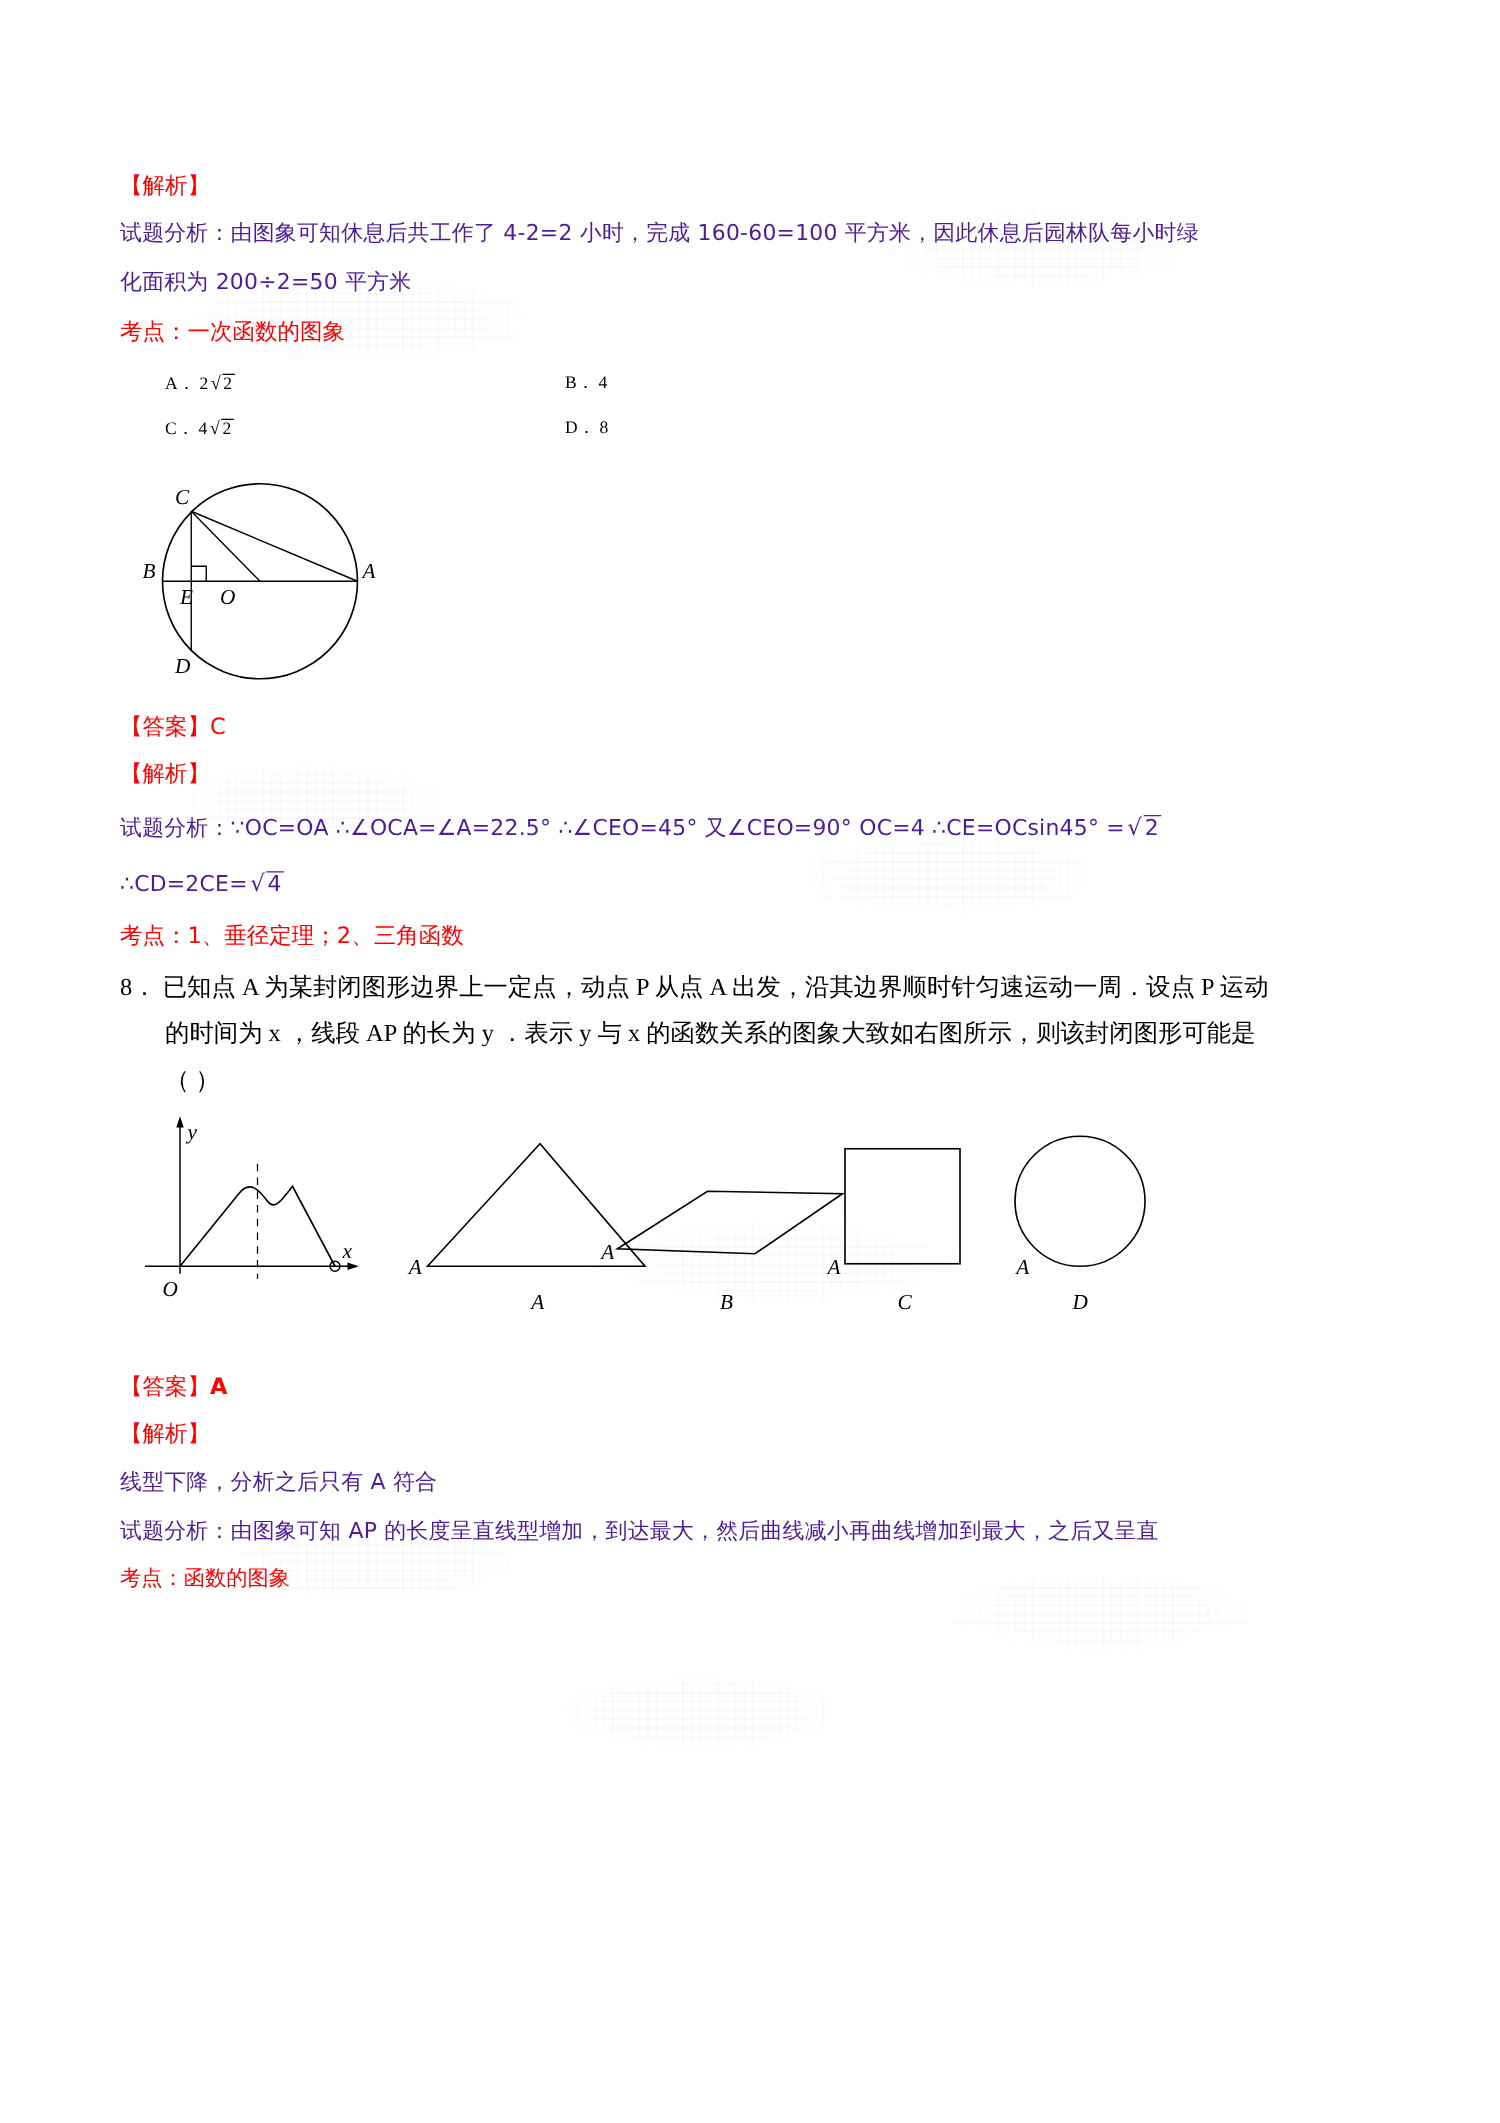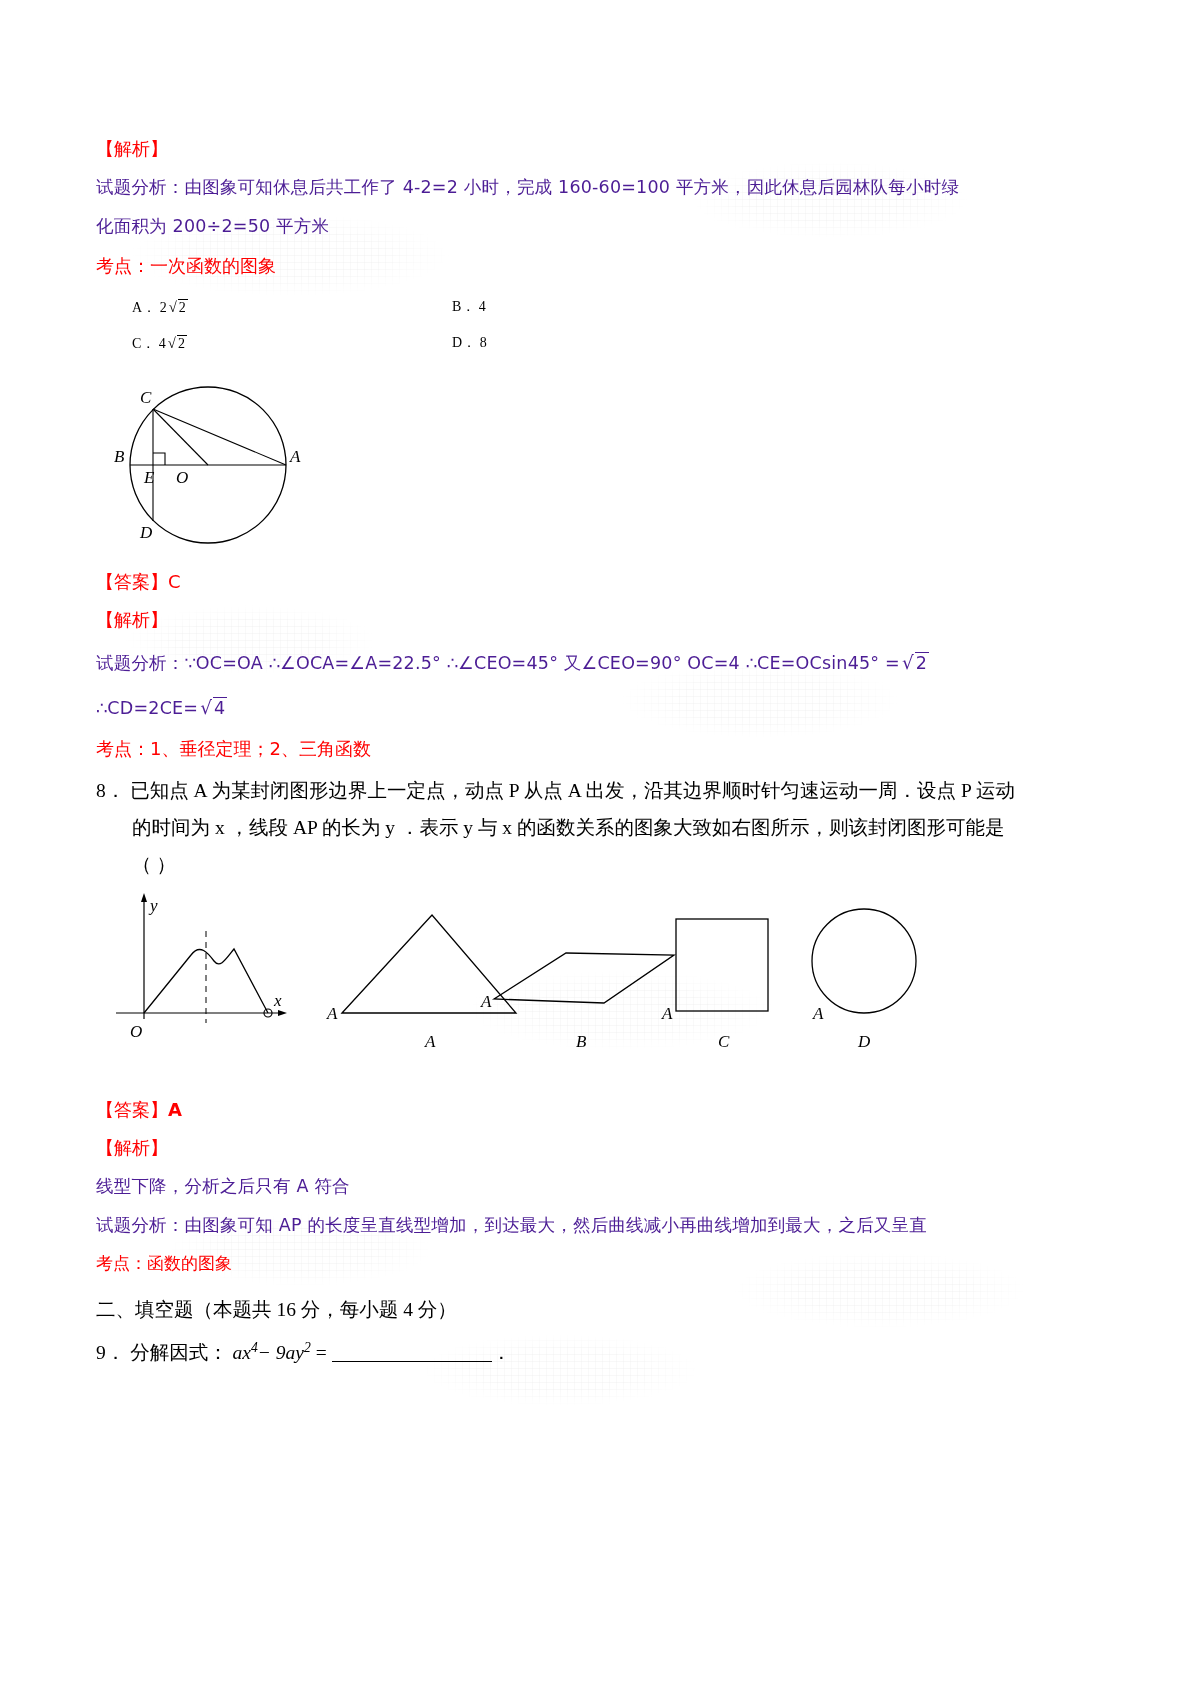--- a/index.html
+++ b/index.html
@@ -240,26 +240,17 @@
 
       <div class="redhead">
         <span>【答案】</span><span style="font-weight:bold;">A</span>
       </div>
       <div class="redhead">【解析】</div>
       <div class="redline">线型下降，分析之后只有 A 符合</div>
       <div class="redline">试题分析：由图象可知 AP 的长度呈直线型增加，到达最大，然后曲线减小再曲线增加到最大，之后又呈直</div>
       <div class="redhead" style="font-size:17px;">考点：函数的图象</div>
     </div>
 
-    <div style="margin-top:10px;">
-      <div class="qline">二、填空题（本题共 16 分，每小题 4 分）</div>
-      <div class="qline" style="margin-top:6px;">
-        <span>9．</span>
-        <span>分解因式：</span>
-        <i><span>ax</span><sup>4</sup><span>− 9ay</span><sup>2</sup></i>
-        <span>= </span><span class="blank-line"></span><span>．</span>
-      </div>
-    </div>
 
   </div>
 
   <div class="watermark-layer"></div>
 </div>
 
 </body></html>

